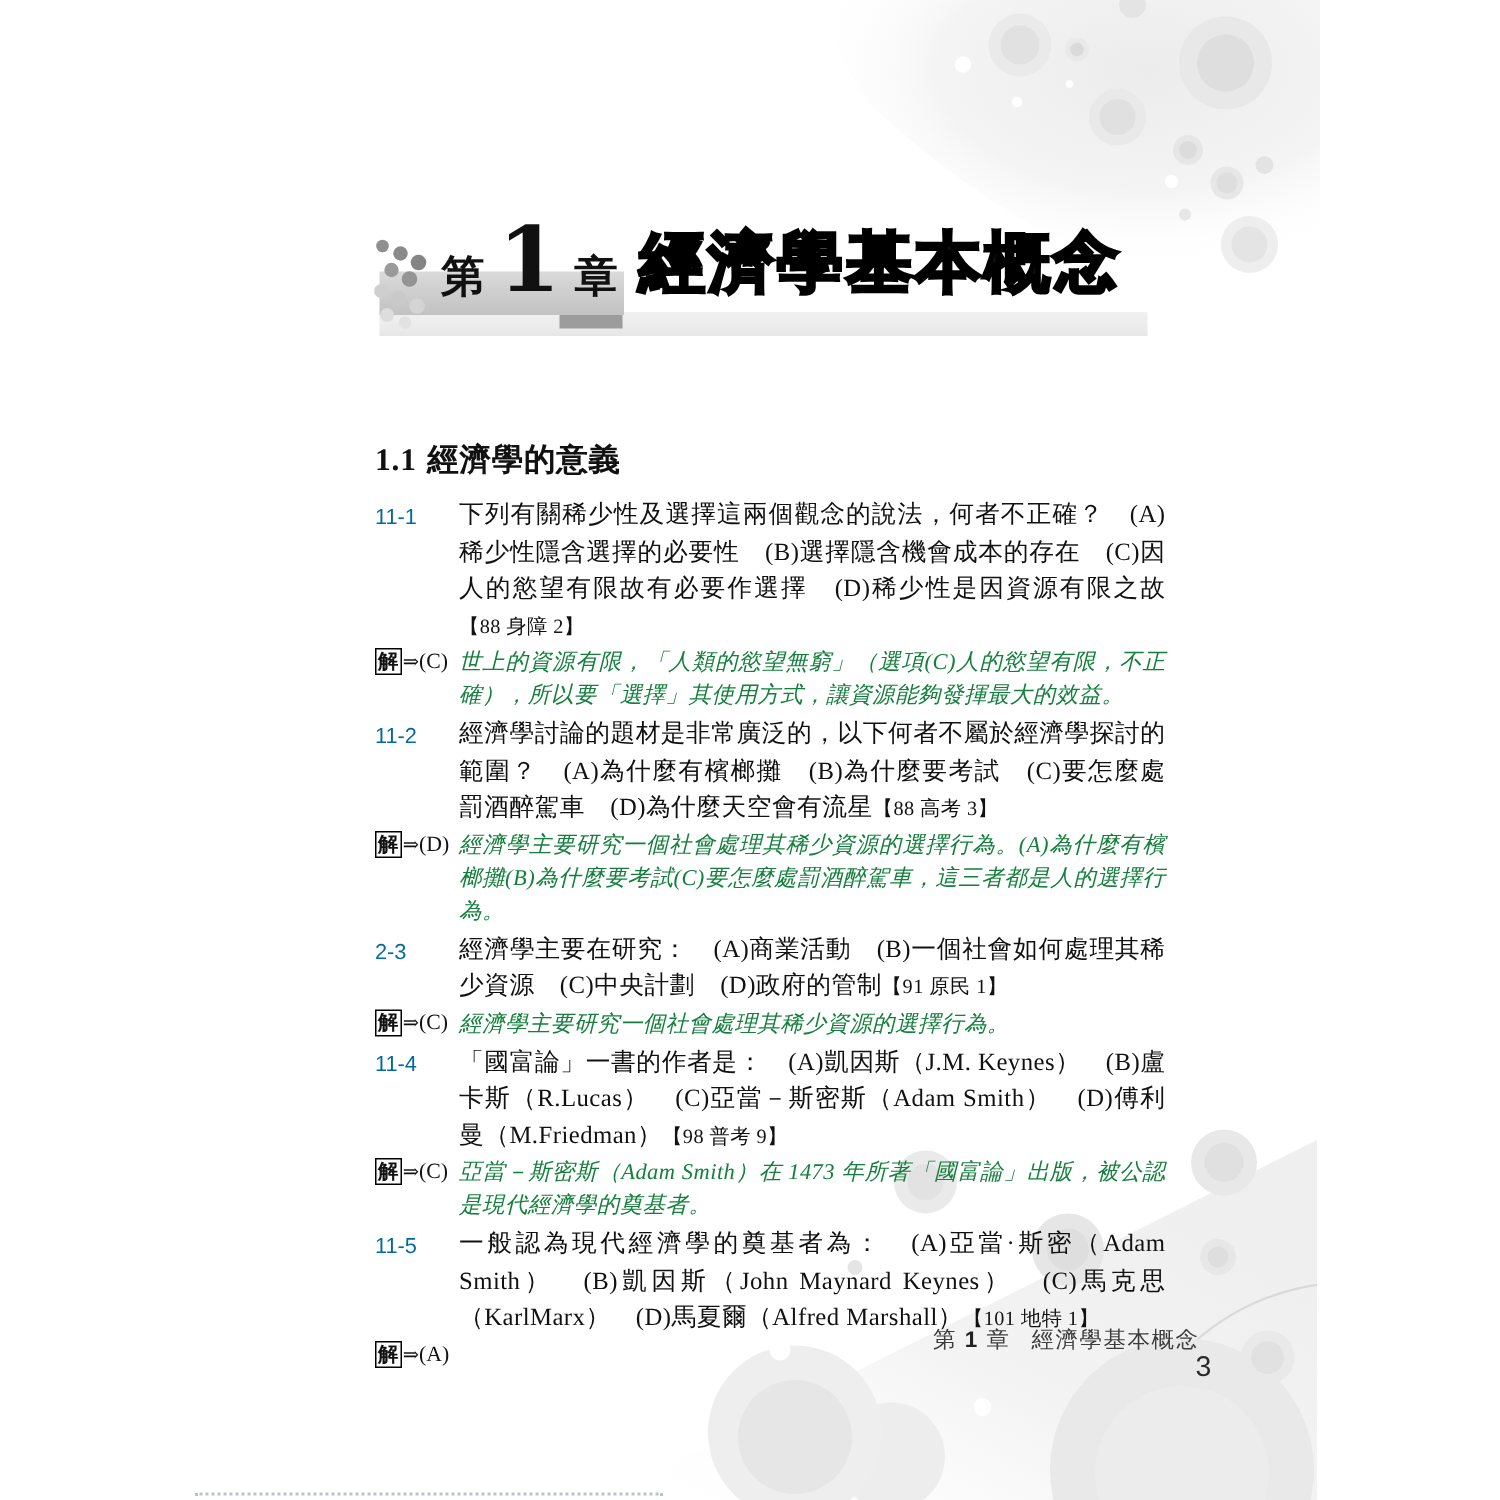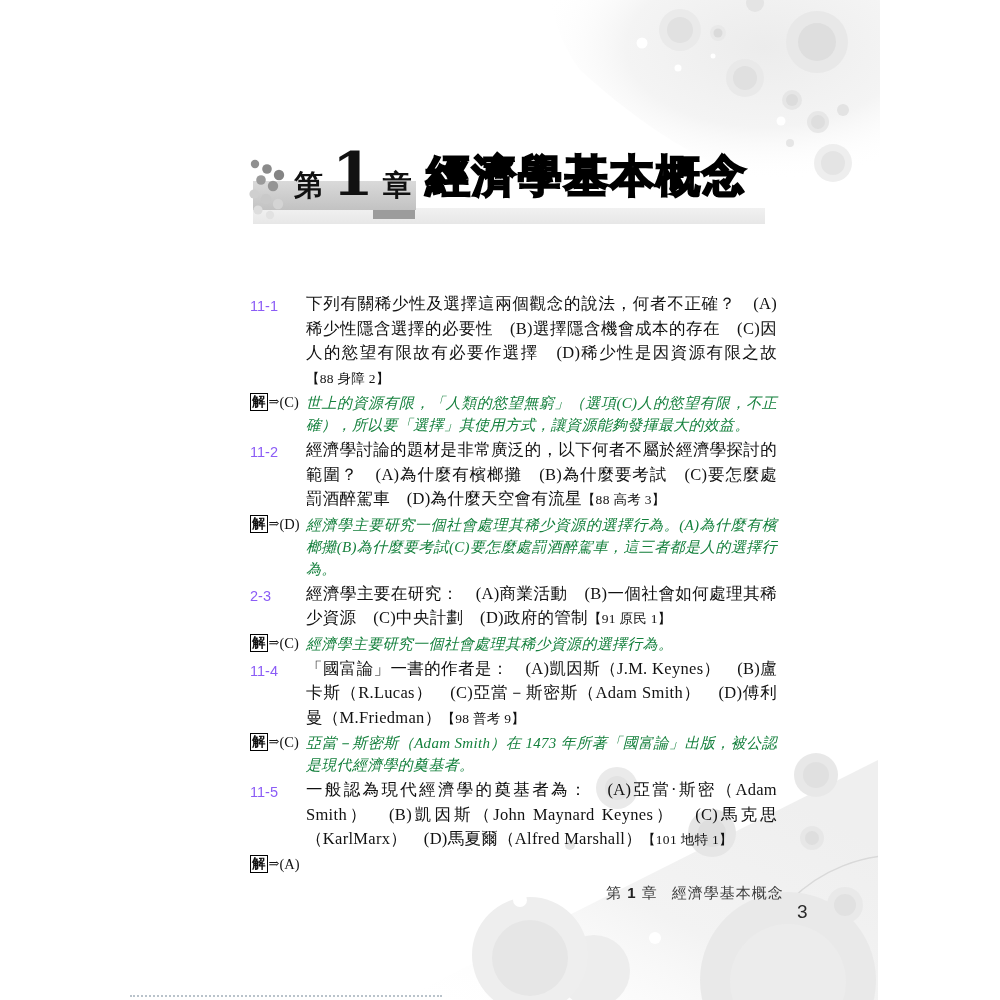--- a/index.html
+++ b/index.html
@@ -45,21 +45,21 @@
   .content{position:absolute;left:250px;top:292px;width:527px;}
   .section-title{
     font-size:21px;font-weight:bold;margin:0 0 11px 0;letter-spacing:0.5px;
   }
   .section-title .sec-num{font-family:"Liberation Serif",serif;margin-right:7px;}
   .question{margin-bottom:2px;}
   .q-row{display:flex;}
   .q-num{
     flex:none;width:56px;
     font-family:"Liberation Sans","DejaVu Sans",sans-serif;
-    font-size:14.5px;line-height:24.5px;padding-top:2px;color:#8b5cf6;
+    font-size:14.5px;line-height:24.5px;padding-top:2px;color:#0369a1;
   }
   .q-text{
     flex:1;font-size:16.5px;line-height:24.5px;text-align:justify;
     letter-spacing:0.3px;
   }
   .q-source{font-weight:normal;font-size:13.5px;white-space:nowrap;}
   .a-row{display:flex;margin-top:1px;}
   .a-marker{
     flex:none;width:56px;display:flex;align-items:flex-start;
     font-size:14.5px;line-height:21px;padding-top:1px;
@@ -69,21 +69,21 @@
     line-height:16px;padding:0 1px;margin-right:1px;
   }
   .a-arrow{font-size:13px;line-height:18px;}
   .a-letter{font-size:14.5px;line-height:19px;}
   .a-text{
     flex:1;font-size:15px;line-height:22px;text-align:justify;
     font-style:italic;letter-spacing:0.3px;color:#15803d;
   }
   
   .footer-ref{
-    position:absolute;left:606px;top:884px;
+    position:absolute;left:622px;top:884px;
     font-family:"Liberation Sans","DejaVu Sans",sans-serif;
     font-size:15px;color:#3c3c3c;letter-spacing:1px;
   }
   .footer-ref b{font-weight:bold;color:#222;}
   .footer-gap{display:inline-block;width:14px;}
   .page-number{
     position:absolute;left:797px;top:901px;
     font-family:"Liberation Sans","DejaVu Sans",sans-serif;
     font-size:19px;color:#2a2a2a;
   }
@@ -176,20 +176,23 @@
   </div>
   <div class="chapter-label">
     <span class="zh">第</span>
     <span class="num">1</span>
     <span class="zh">章</span>
   </div>
   <div class="chapter-title">經濟學基本概念</div>
 </div>
 
 <div class="content">
+  <h2 class="section-title">
+    <span class="sec-num">1.1</span><span>經濟學的意義</span>
+  </h2>
   <div id="question-list">
   <div class="question">
     <div class="q-row">
       <span class="q-num">11-1</span>
       <span class="q-text"><span class="q-body">下列有關稀少性及選擇這兩個觀念的說法，何者不正確？　(A)稀少性隱含選擇的必要性　(B)選擇隱含機會成本的存在　(C)因人的慾望有限故有必要作選擇　(D)稀少性是因資源有限之故</span><b class="q-source">【88 身障 2】</b></span>
     </div>
     <div class="a-row">
       <span class="a-marker">
         <span class="jie-box">解</span>
         <span class="a-arrow">⇒</span>

